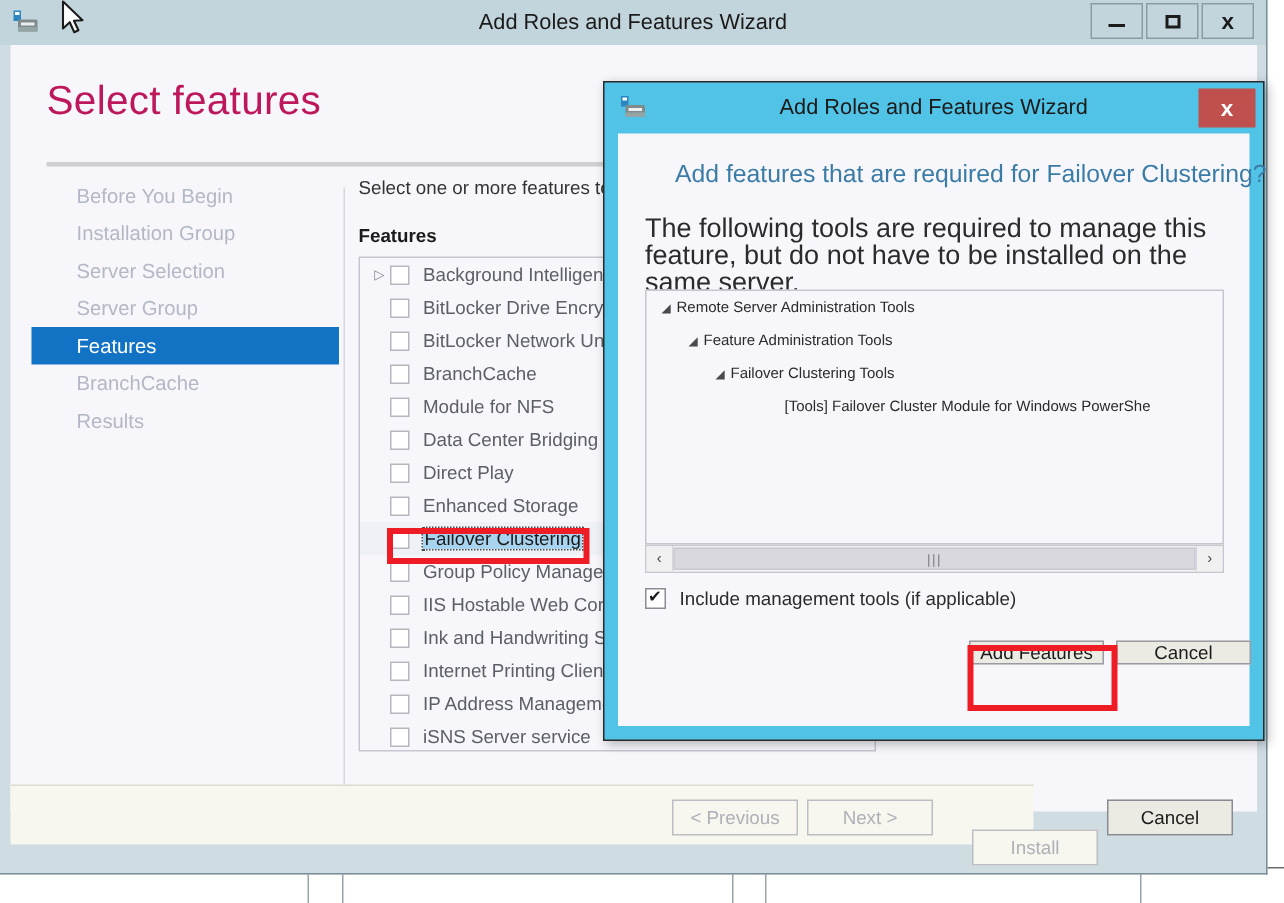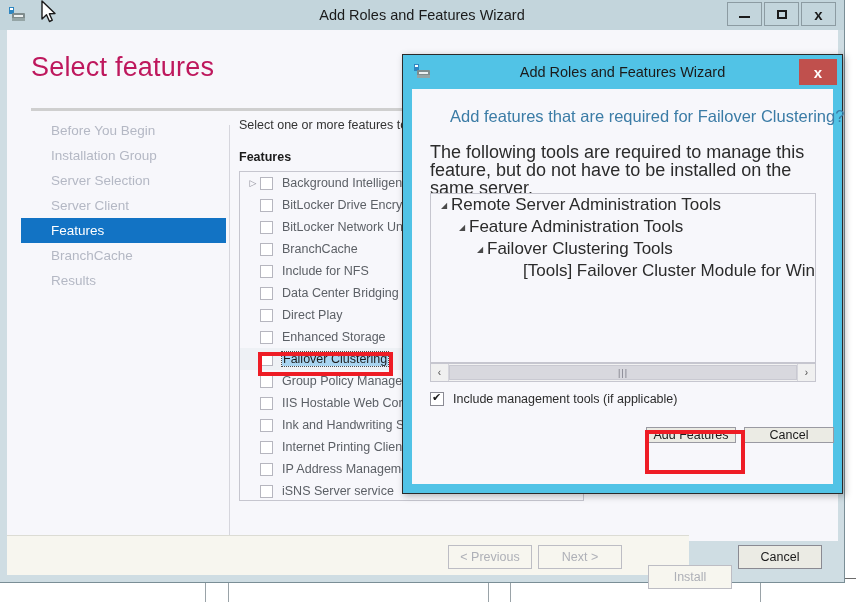--- a/index.html
+++ b/index.html
@@ -144,21 +144,21 @@
   #sb-track { flex: 1; background: #f2f2f2; position: relative; }
   #sb-thumb {
     position: absolute; left: 0; top: 1px; bottom: 1px; width: 267px;
     background: #d8d8de; border: 1px solid #c9c9d1;
     display: flex; align-items: center; justify-content: center;
     font-size: 9px; color: #7a7a84; letter-spacing: 1px;
   }
 
   
   #wiz-footer {
-    position: absolute; left: 7px; top: 535px;
+    position: absolute; left: 7px; top: 523px;
     width: 682px; height: 40px;
     background: #f7f6ef;
     border-top: 1px solid #dcdcd4;
   }
   .ftbtn {
     position: absolute; top: 9px; height: 24px; width: 84px;
     border: 1px solid #bdbdc4; background: #f7f6ef;
     font-size: 12.5px; color: #aeb0b7;
     display: flex; align-items: center; justify-content: center;
     font-family: "Liberation Sans", sans-serif;
@@ -206,21 +206,21 @@
     width: 386px; height: 170px;
     background: #f7f7fb; border: 1px solid #c6c6cf;
     overflow: hidden;
   }
   .tree-row { height: 22px; display: flex; align-items: center; white-space: nowrap; }
   .tree-tri {
     width: 14px; flex: 0 0 14px; text-align: center;
     font-size: 8px; color: #4a4a4a;
   }
   .tree-tri.blank { visibility: hidden; }
-  .tree-label { font-size: 17px; color: #2b2b2b; }
+  .tree-label { font-size: 10px; color: #2b2b2b; }
   #dlg-tree-hscroll {
     position: absolute; left: 18px; top: 274px;
     width: 386px; height: 19px;
     background: #f0f0f0; border: 1px solid #c6c6cf;
     display: flex; align-items: stretch;
   }
   #dlg-sb-thumb {
     position: absolute; left: 0; top: 1px; bottom: 1px; right: 0;
     background: #d8d8de; border: 1px solid #c9c9d1;
     display: flex; align-items: center; justify-content: center;
@@ -299,21 +299,21 @@
     <div id="wiz-body">
       <div id="page-title">Select features</div>
       <div id="title-rule"></div>
 
       <div id="nav-sep"></div>
 
       <div id="sidebar">
         <div class="nav-item">Before You Begin</div>
         <div class="nav-item">Installation Group</div>
         <div class="nav-item">Server Selection</div>
-        <div class="nav-item">Server Client</div>
+        <div class="nav-item">Server Group</div>
         <div class="nav-item active">Features</div>
         <div class="nav-item">BranchCache</div>
         <div class="nav-item">Results</div>
       </div>
 
       <div id="main-panel">
         <p id="panel-intro">Select one or more features to install on the selected server.</p>
         <p id="panel-features-label">Features</p>
 
         <div id="feature-list">
@@ -333,21 +333,21 @@
             <span class="feat-label">BitLocker Network Unlock</span>
           </div>
           <div class="feat-row">
             <span class="feat-arrow blank">▷</span>
             <span class="feat-cb"></span>
             <span class="feat-label">BranchCache</span>
           </div>
           <div class="feat-row">
             <span class="feat-arrow blank">▷</span>
             <span class="feat-cb"></span>
-            <span class="feat-label">Include for NFS</span>
+            <span class="feat-label">Module for NFS</span>
           </div>
           <div class="feat-row">
             <span class="feat-arrow blank">▷</span>
             <span class="feat-cb"></span>
             <span class="feat-label">Data Center Bridging</span>
           </div>
           <div class="feat-row">
             <span class="feat-arrow blank">▷</span>
             <span class="feat-cb"></span>
             <span class="feat-label">Direct Play</span>

